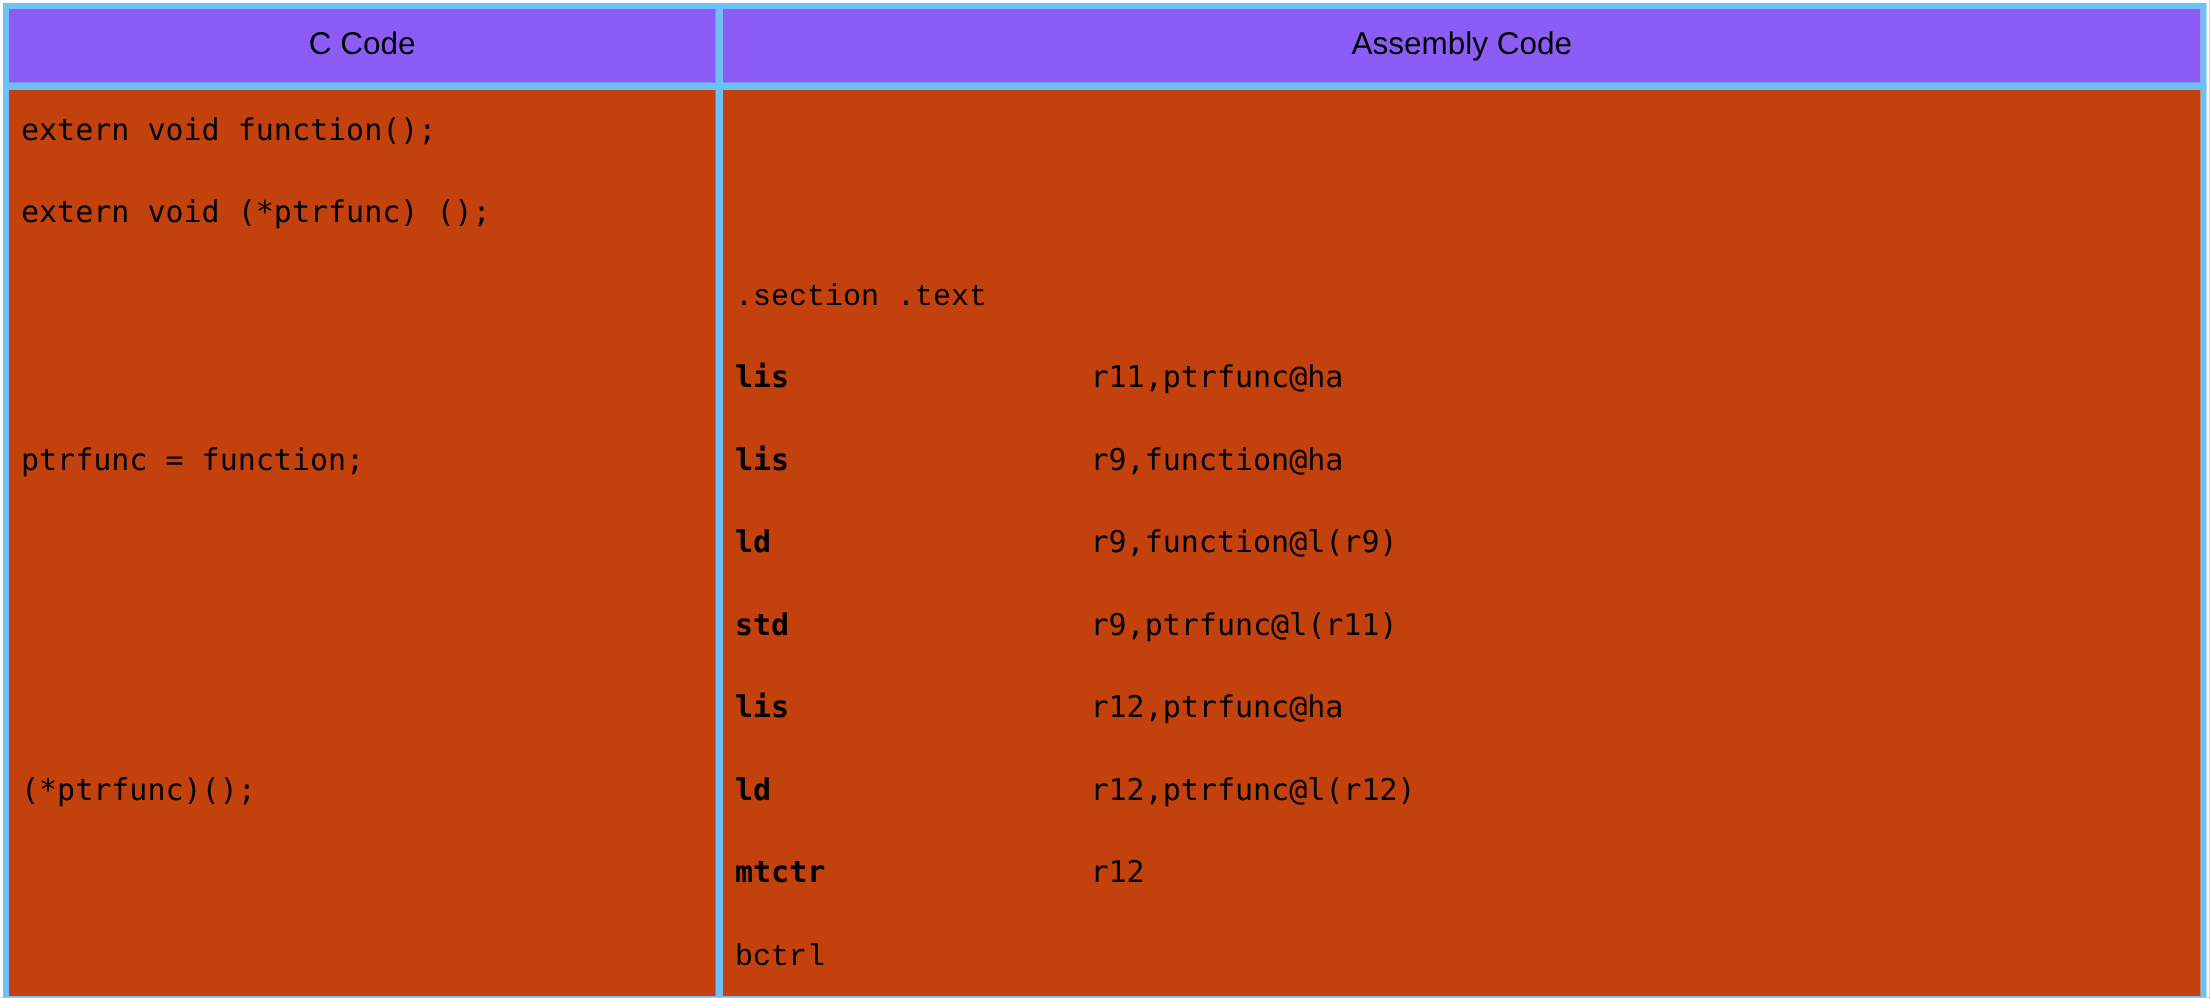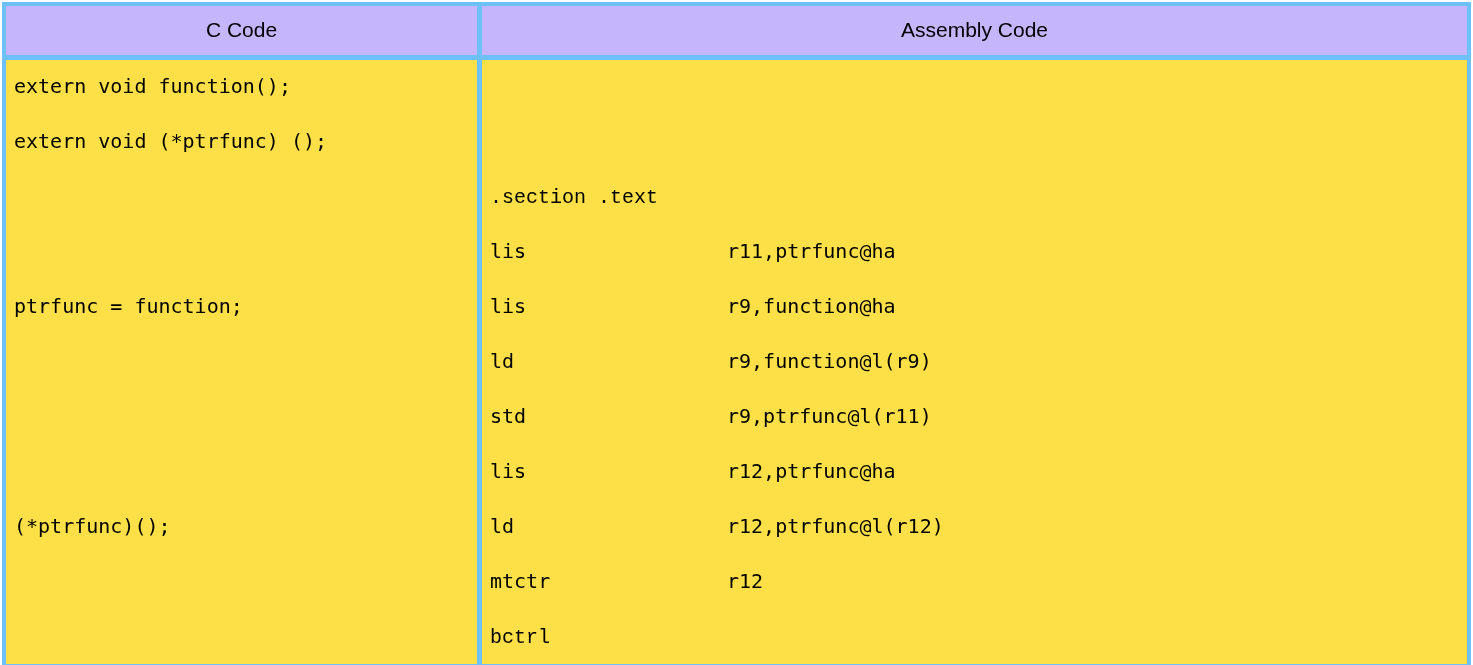--- a/index.html
+++ b/index.html
@@ -43,21 +43,21 @@
   col.col-asm { width: 985px; }
 
   thead th {
     font-family: "Liberation Sans", sans-serif;
     font-size: 21px;
     font-weight: normal;
     text-align: center;
     padding: 9px 0 10px 0;
     height: 30px;
     vertical-align: middle;
-    background: #c4b5fd;
+    background: #8b5cf6;
     
     border-bottom: 4px solid #6ec0f8;
   }
 
   thead th.th-c {
     border-right: 5px solid #6ec0f8;
   }
 
   
   .header-underline {
@@ -65,21 +65,21 @@
     left: 2px;
     top: 54px;
     width: 1469px;
     height: 4px;
     background: #6ec0f8;
   }
 
   tbody td {
     vertical-align: top;
     padding: 0;
-    background: #fde047;
+    background: #c2410c;
   }
 
   tbody td.td-c {
     border-right: 5px solid #6ec0f8;
   }
 
   .code-block {
     font-family: "DejaVu Sans Mono", "Liberation Mono", monospace;
     font-size: 20px;
     line-height: 55px;
@@ -98,20 +98,21 @@
 
   .td-c .code-block { padding-left: 8px; }
   .td-asm .code-block { padding-left: 8px; }
 
   .line.blank { color: transparent; }
 
   .asm-mnemonic {
     display: inline-block;
     width: 237px;
     white-space: pre;
+    font-weight: bold;
   }
   .asm-operand {
     white-space: pre;
   }
   .asm-directive {
     white-space: pre;
     font-family: Liberation Mono, monospace;
   }
 </style>
 </head>

